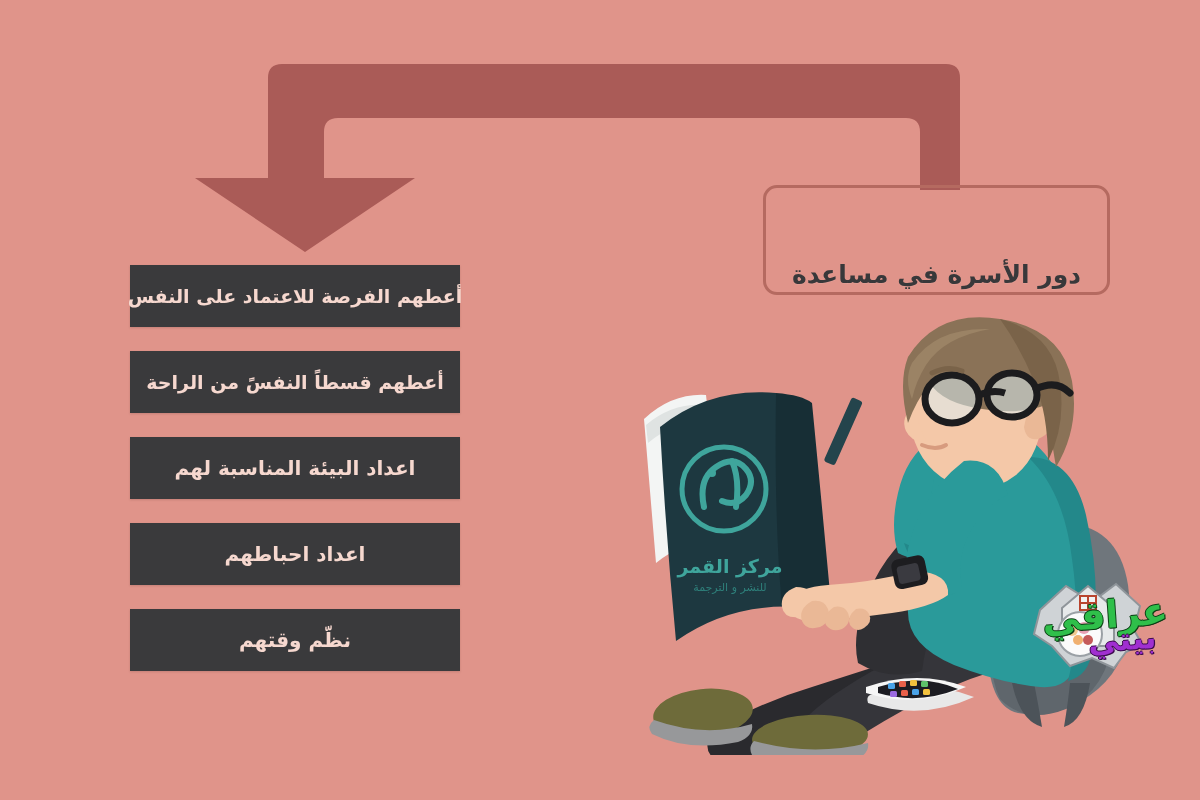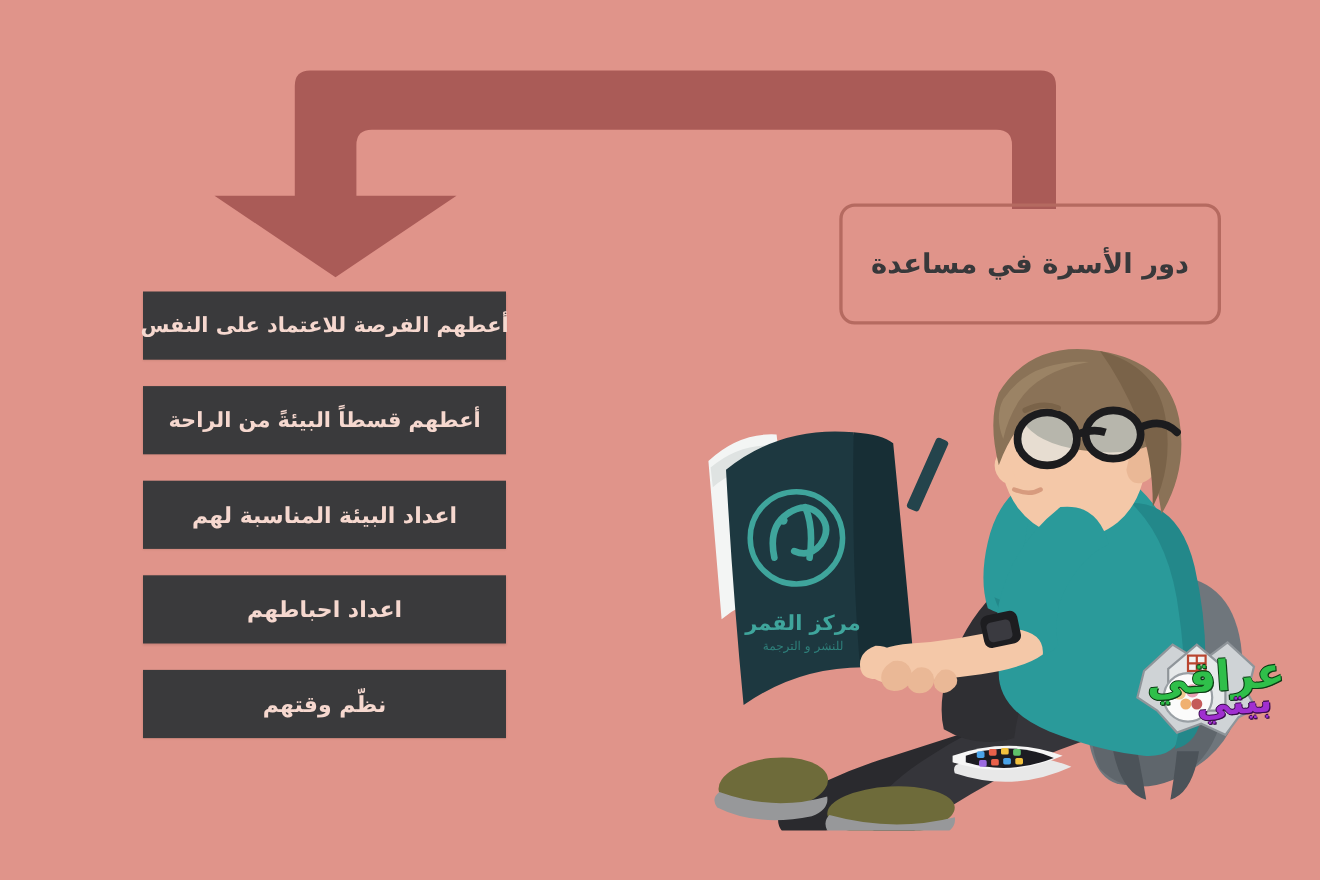--- a/index.html
+++ b/index.html
@@ -15,21 +15,21 @@
   }
 
   
   #arrow-group{position:absolute;left:0;top:0;width:1200px;height:800px;pointer-events:none;}
 
   
   #title-box{
     position:absolute;left:763px;top:185px;width:347px;height:110px;
     border:3px solid #b56a60;border-radius:14px;
     box-sizing:border-box;
-    display:flex;align-items:center;justify-content:center;
+    display:flex;align-items:flex-end;justify-content:center;
     text-align:center;
   }
   #title-text{
     color:#38383a;
     font-size:25px;font-weight:bold;line-height:1.42;
     letter-spacing:0px;
     padding:0 14px;
     text-shadow:0 1px 0 rgba(255,255,255,.07);
   }
 
@@ -101,21 +101,21 @@
     <div id="title-text">
       <span>دور الأسرة في مساعدة</span><br>
     </div>
   </div>
 
   <div id="list">
     <div class="list-row tight">
       <span class="list-label">أعطهم الفرصة للاعتماد على النفس</span>
     </div>
     <div class="list-row tight">
-      <span class="list-label">أعطهم قسطاً البيئةً من الراحة</span>
+      <span class="list-label">أعطهم قسطاً النفسً من الراحة</span>
     </div>
     <div class="list-row">
       <span class="list-label">اعداد البيئة المناسبة لهم</span>
     </div>
     <div class="list-row">
       <span class="list-label">اعداد احباطهم</span>
     </div>
     <div class="list-row">
       <span class="list-label">نظّم وقتهم</span>
     </div>

